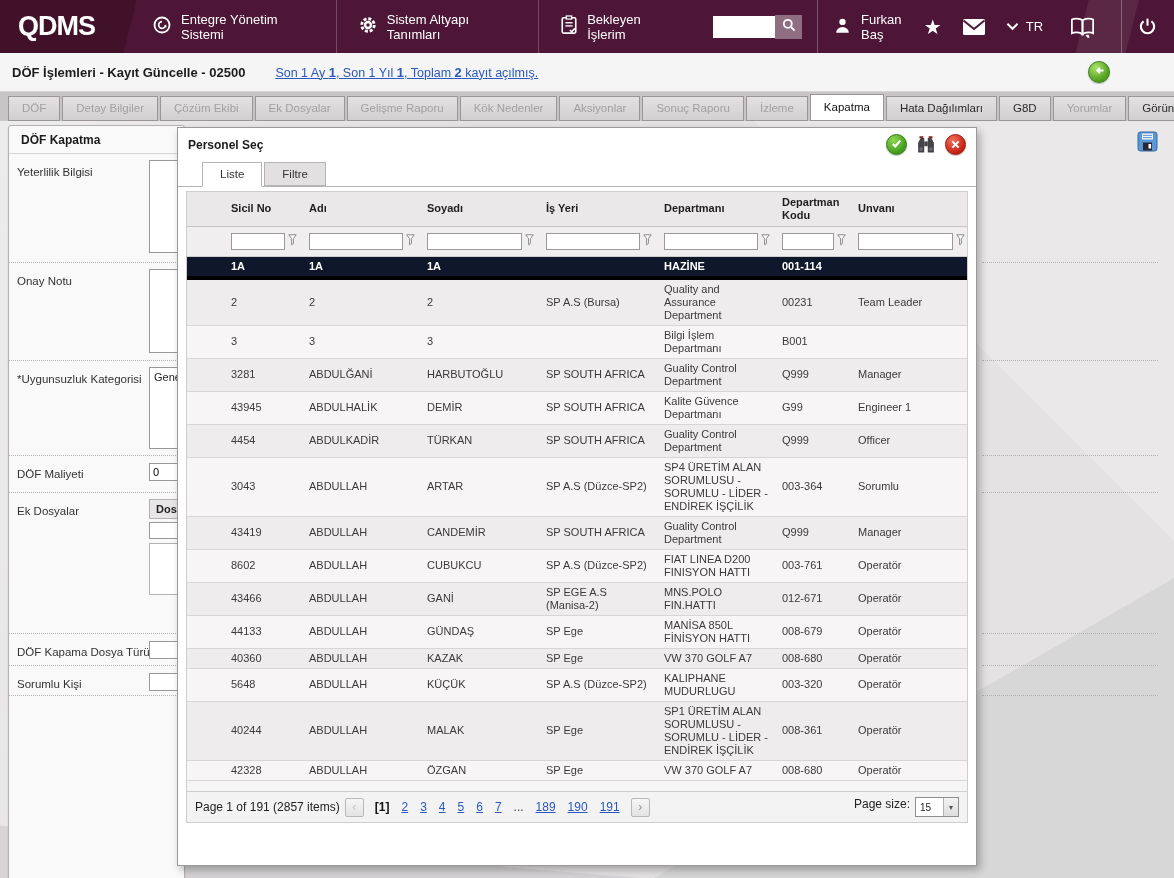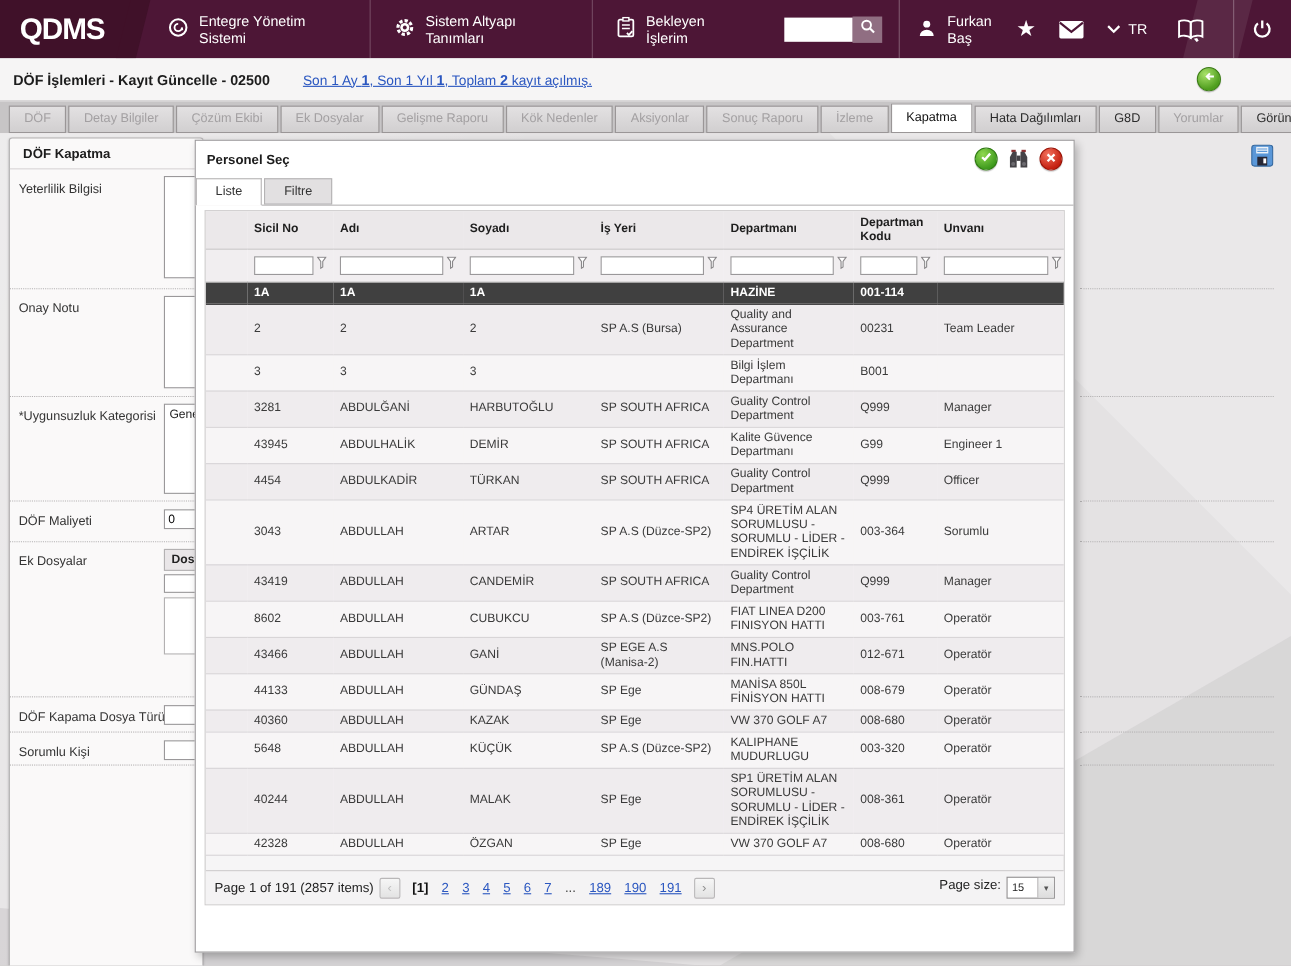--- a/index.html
+++ b/index.html
@@ -67,34 +67,34 @@
 
   
   .modal{position:absolute;left:177px;top:6px;width:800px;height:739px;background:#fff;border:1px solid #9b999b;
     z-index:5;box-shadow:3px 4px 8px rgba(0,0,0,.28);}
   .modal-head{height:33px;display:flex;align-items:center;padding:4px 10px;}
   .modal-title{font-size:12px;font-weight:bold;color:#1c1c1c;}
   .mh-icons{margin-left:auto;display:flex;align-items:center;gap:8px;}
   .cir{width:21px;height:21px;border-radius:50%;display:flex;align-items:center;justify-content:center;cursor:pointer;box-shadow:0 1px 1px rgba(0,0,0,.25);}
   .cir.ok{background:radial-gradient(circle at 35% 28%,#8fd850,#3e9a1d 72%);border:1px solid #2f7a12;}
   .cir.no{background:radial-gradient(circle at 35% 28%,#f2705c,#c41f10 72%);border:1px solid #9a1408;}
-  .modal-tabs{height:26px;display:flex;align-items:flex-end;padding-left:0;border-bottom:1px solid #b5b3b4;}
+  .modal-tabs{height:26px;display:flex;align-items:flex-end;padding-left:24px;border-bottom:1px solid #b5b3b4;}
   .mtab{height:24px;line-height:22px;padding:0 17px;font-size:11.5px;border:1px solid #b5b3b4;background:#e2e0e1;color:#333;margin-right:2px;cursor:pointer;}
   .mtab.active{background:#fff;margin-bottom:-1px;height:25px;border-bottom:1px solid #fff;}
   .gridwrap{position:absolute;left:8px;right:8px;top:63px;height:632px;border:1px solid #cfcdce;background:#f6f5f6;}
   .grid-body{position:absolute;left:0;right:0;top:0;bottom:31px;overflow:hidden;}
   table.pgrid{border-collapse:collapse;table-layout:fixed;width:784px;font-size:11px;}
   .pgrid th{background:#ebe8ea;font-weight:bold;color:#1e1e1e;text-align:left;padding:3px 6px;height:34px;vertical-align:middle;border-bottom:1px solid #c6c3c5;line-height:13px;}
   .pgrid td{padding:3px 6px;border-bottom:1px solid #d8d5d7;vertical-align:middle;color:#3a3a3a;line-height:13px;word-wrap:break-word;}
   tr.frow2 td{background:#f1eef0;border-bottom:1px solid #cfcdce;height:30px;position:relative;}
   .flt{position:relative;display:flex;align-items:center;gap:3px;}
   .flt input{flex:1;min-width:0;height:17px;border:1px solid #9a989a;font-size:11px;padding:0 3px;background:#fff;}
   tr.odd td{background:#f7f5f6;}
   tr.even td{background:#efecee;}
-  tr.sel td{background:#404040;color:#fff;font-weight:bold;border-bottom:1px solid #000000;}
+  tr.sel td{background:#0f172a;color:#fff;font-weight:bold;border-bottom:4px solid #000000;}
   tbody tr{cursor:pointer;}
 
   
   .pager{position:absolute;left:0;right:0;bottom:0;height:31px;background:#f4f3f4;border-top:1px solid #cfcdce;
     display:flex;align-items:center;padding:0 8px;font-size:12px;color:#222;}
   .pgbtn{width:19px;height:19px;border:1px solid #b9b7b8;border-radius:2px;background:linear-gradient(#f6f6f6,#e3e3e3);
     color:#8f8f8f;display:flex;align-items:center;justify-content:center;font-size:12px;margin:0 5px;cursor:pointer;}
   .pgbtn.dis{color:#c0c0c0;cursor:default;}
   .pglink{color:#2b57c0;text-decoration:underline;margin:0 6px;cursor:pointer;}
   .pgcur{font-weight:bold;margin:0 6px;color:#111;}

